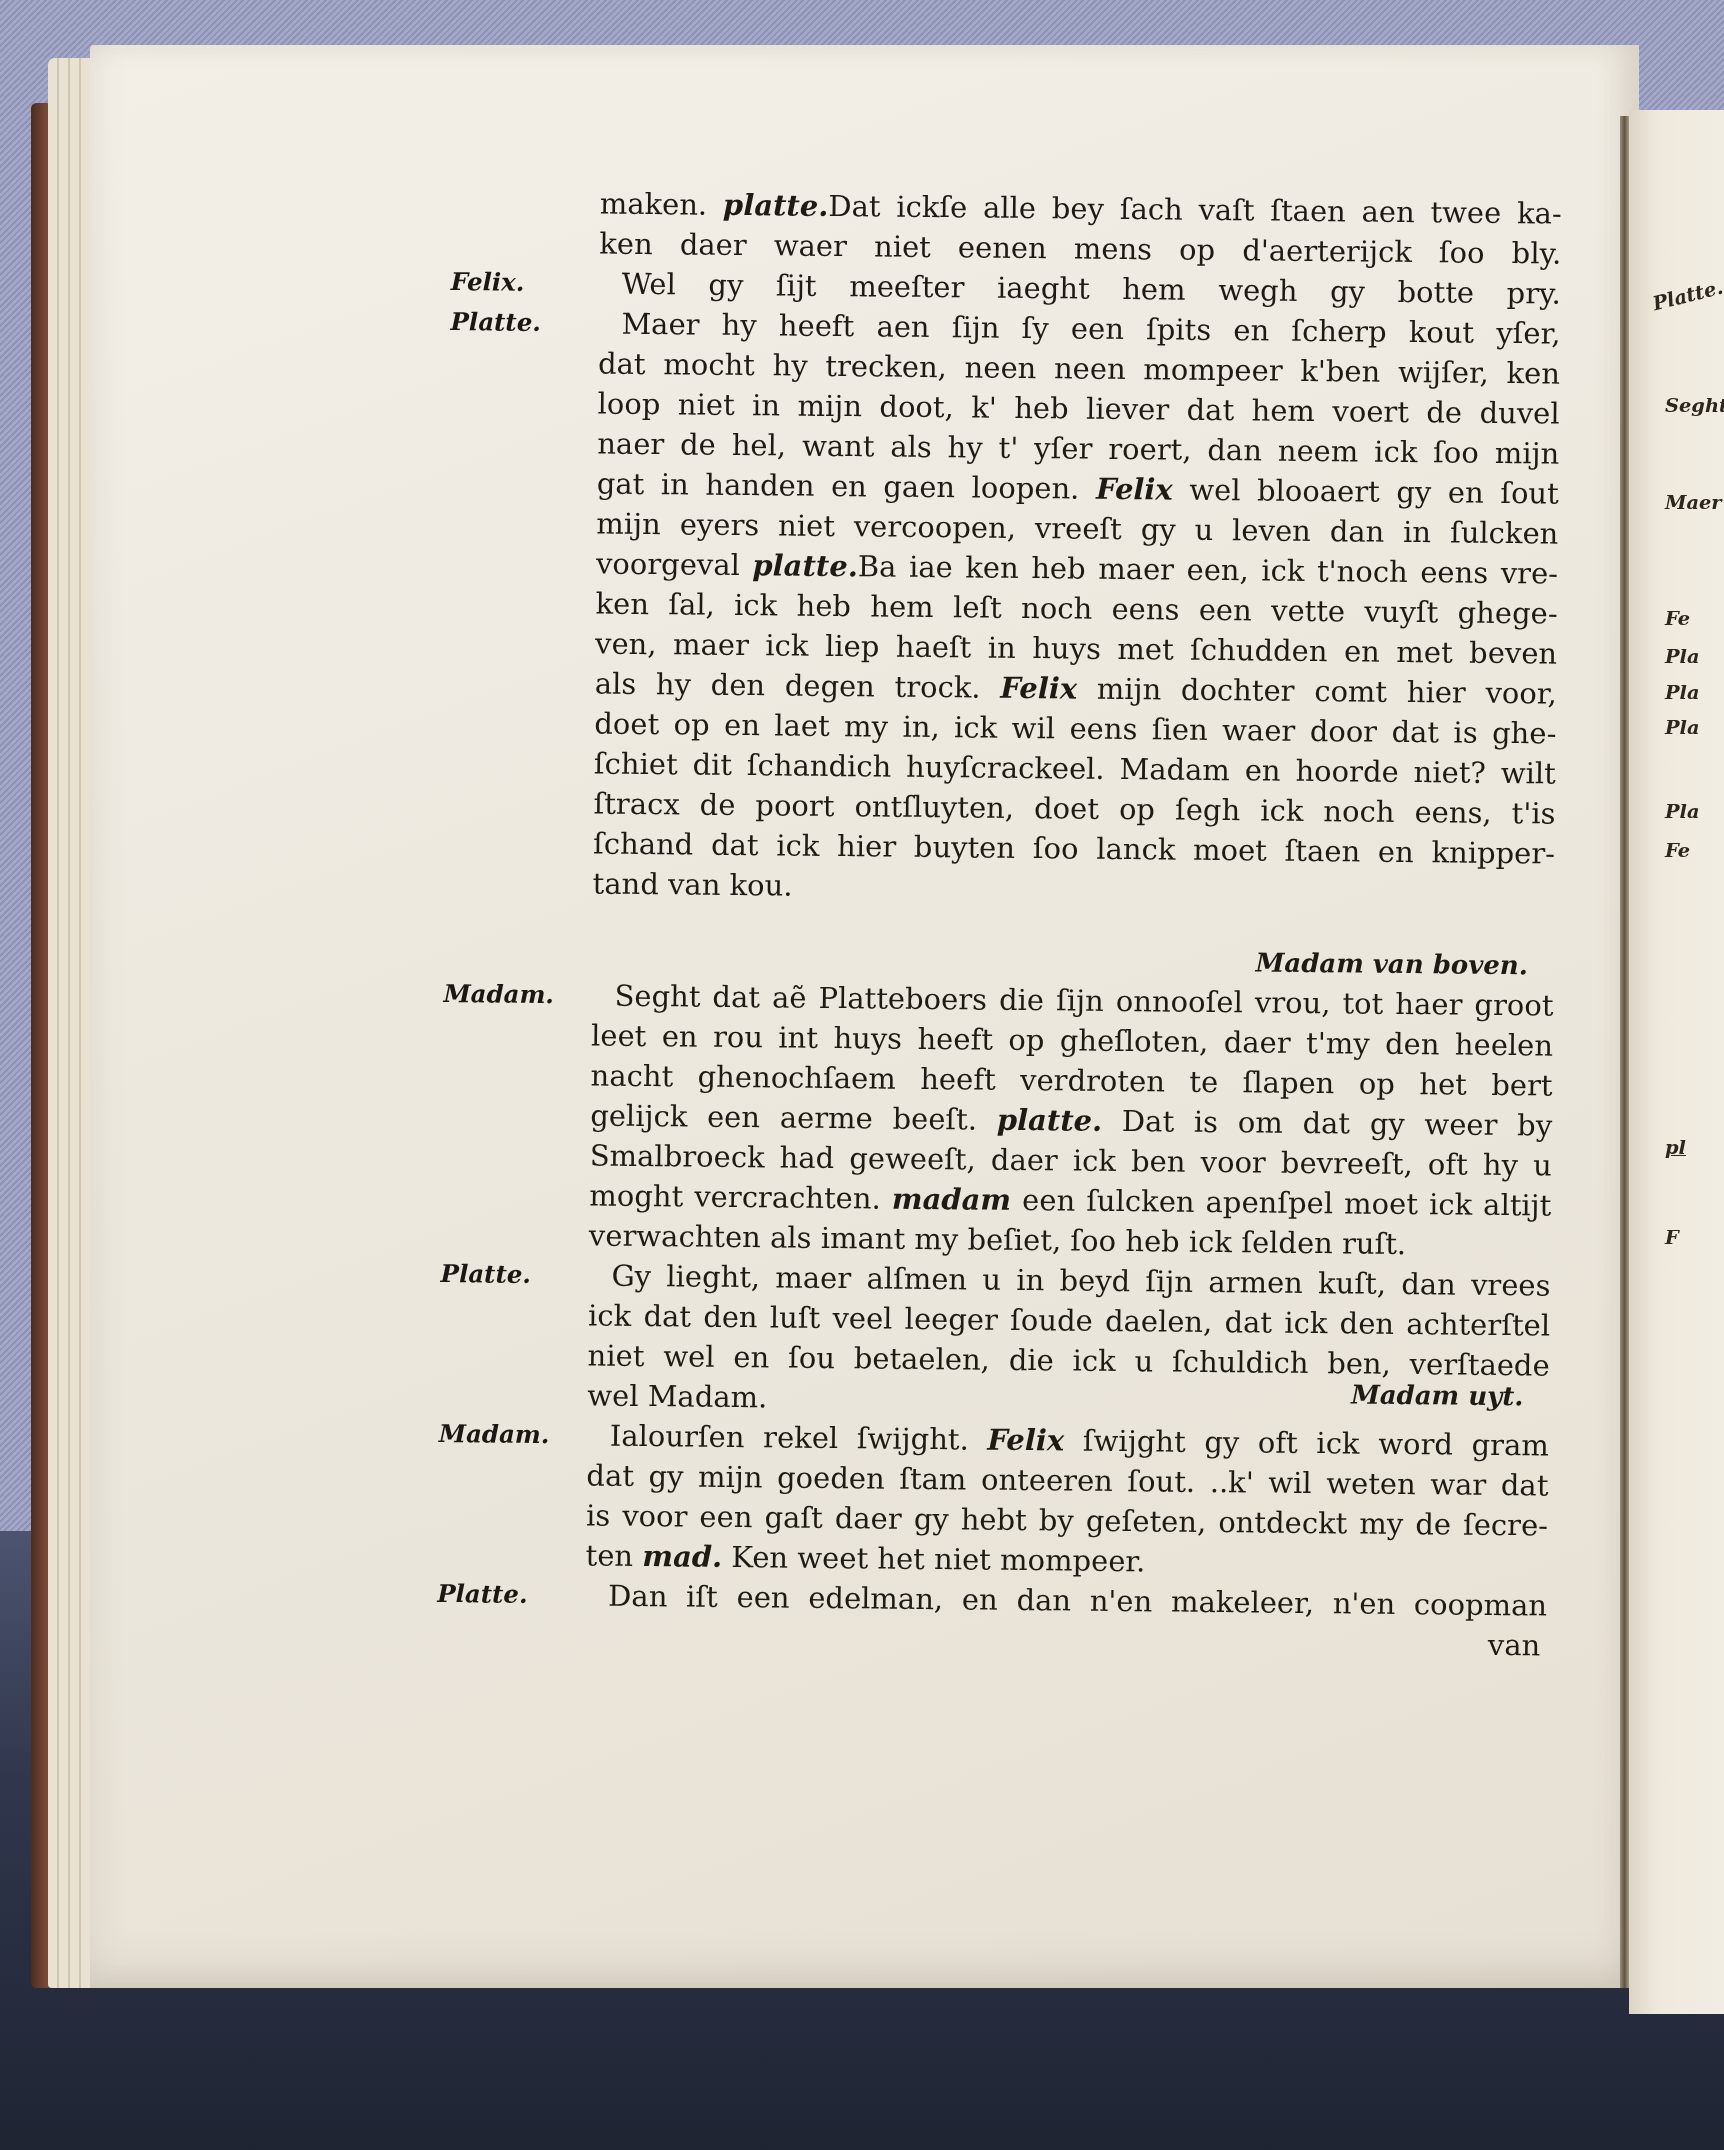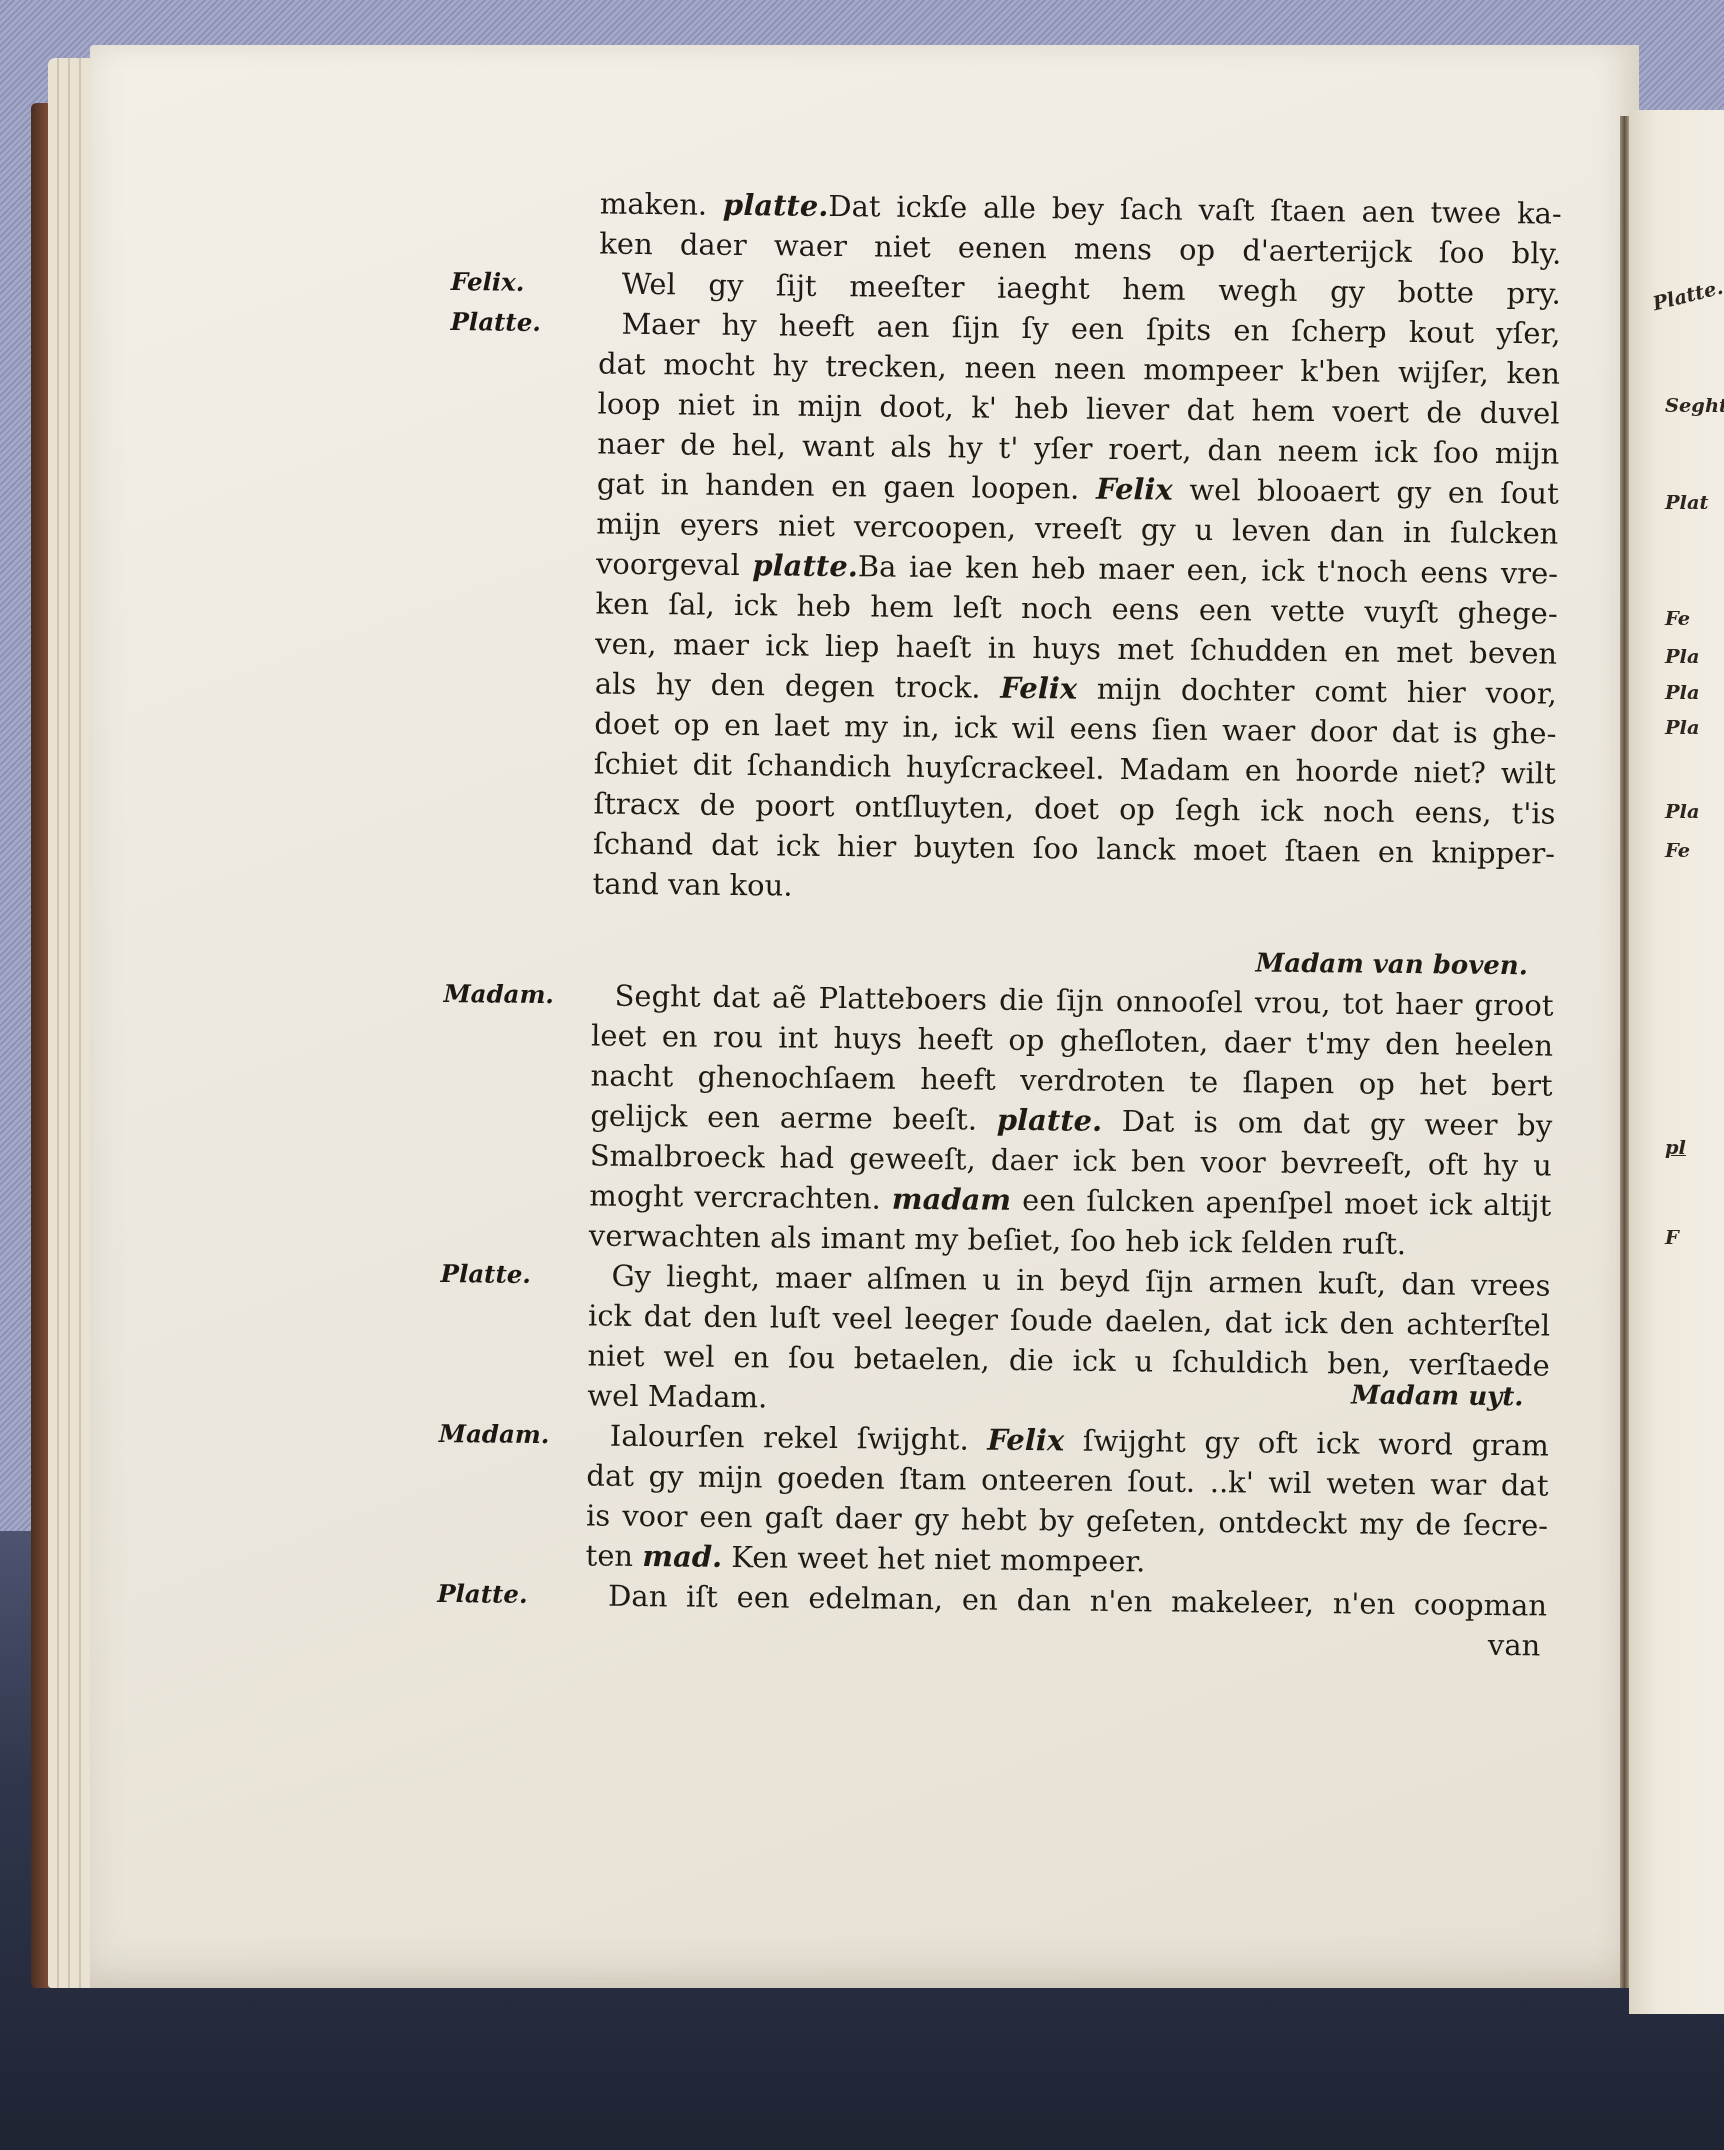--- a/index.html
+++ b/index.html
@@ -71,21 +71,21 @@
 
 <div class="dark-bottom"></div>
 <div class="cover-edge"></div>
 <div class="page-stack"></div>
 <div class="page"></div>
 <div class="gutter"></div>
 <div class="facing-page"></div>
 <div class="facing-labels" id="facing-labels">
     <span style="top: 0px; left: 0px; transform: rotate(-14deg);">Platte.</span>
     <span style="top: 110px; left: 13px;">Seght</span>
-    <span style="top: 207px; left: 13px;">Plat</span>
+    <span style="top: 207px; left: 13px;">Maer</span>
     <span style="top: 323px; left: 13px;">Fe</span>
     <span style="top: 361px; left: 13px;">Pla</span>
     <span style="top: 397px; left: 13px;">Pla</span>
     <span style="top: 432px; left: 13px;">Pla</span>
     <span style="top: 516px; left: 13px;">Pla</span>
     <span style="top: 555px; left: 13px;">Fe</span>
     <span style="top: 852px; left: 13px; text-decoration: underline;">pl</span>
     <span style="top: 942px; left: 13px;">F</span>
   </div>
 

